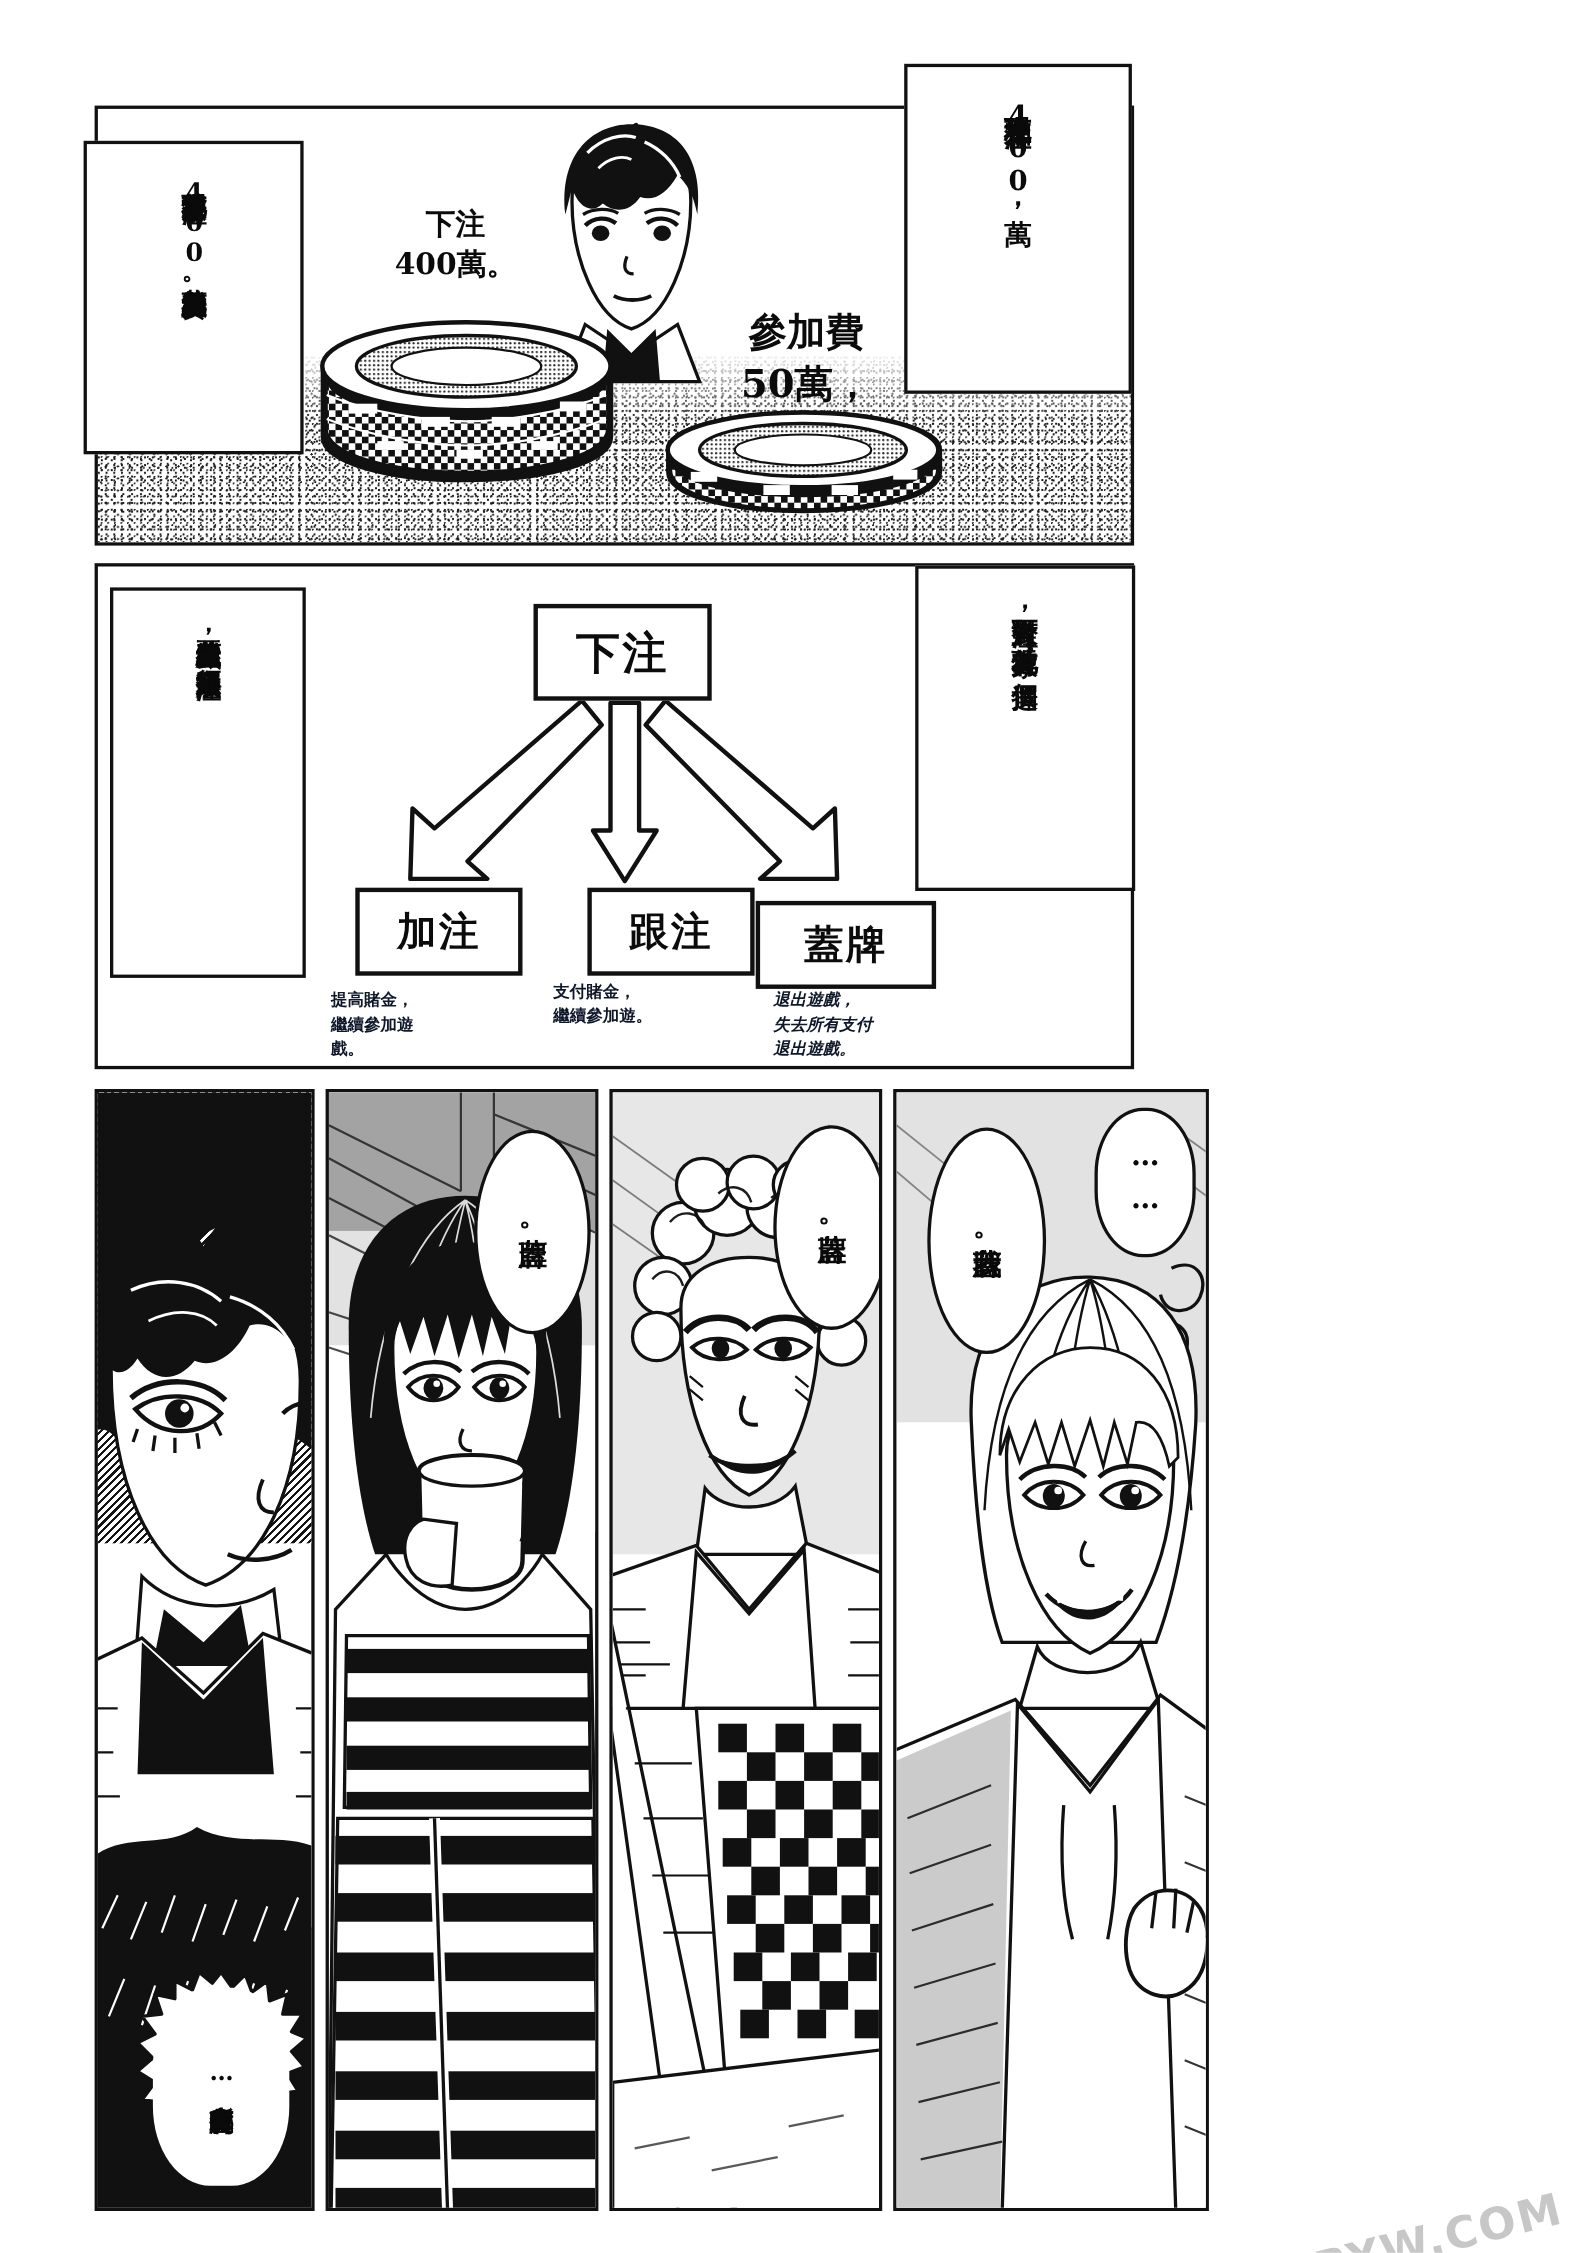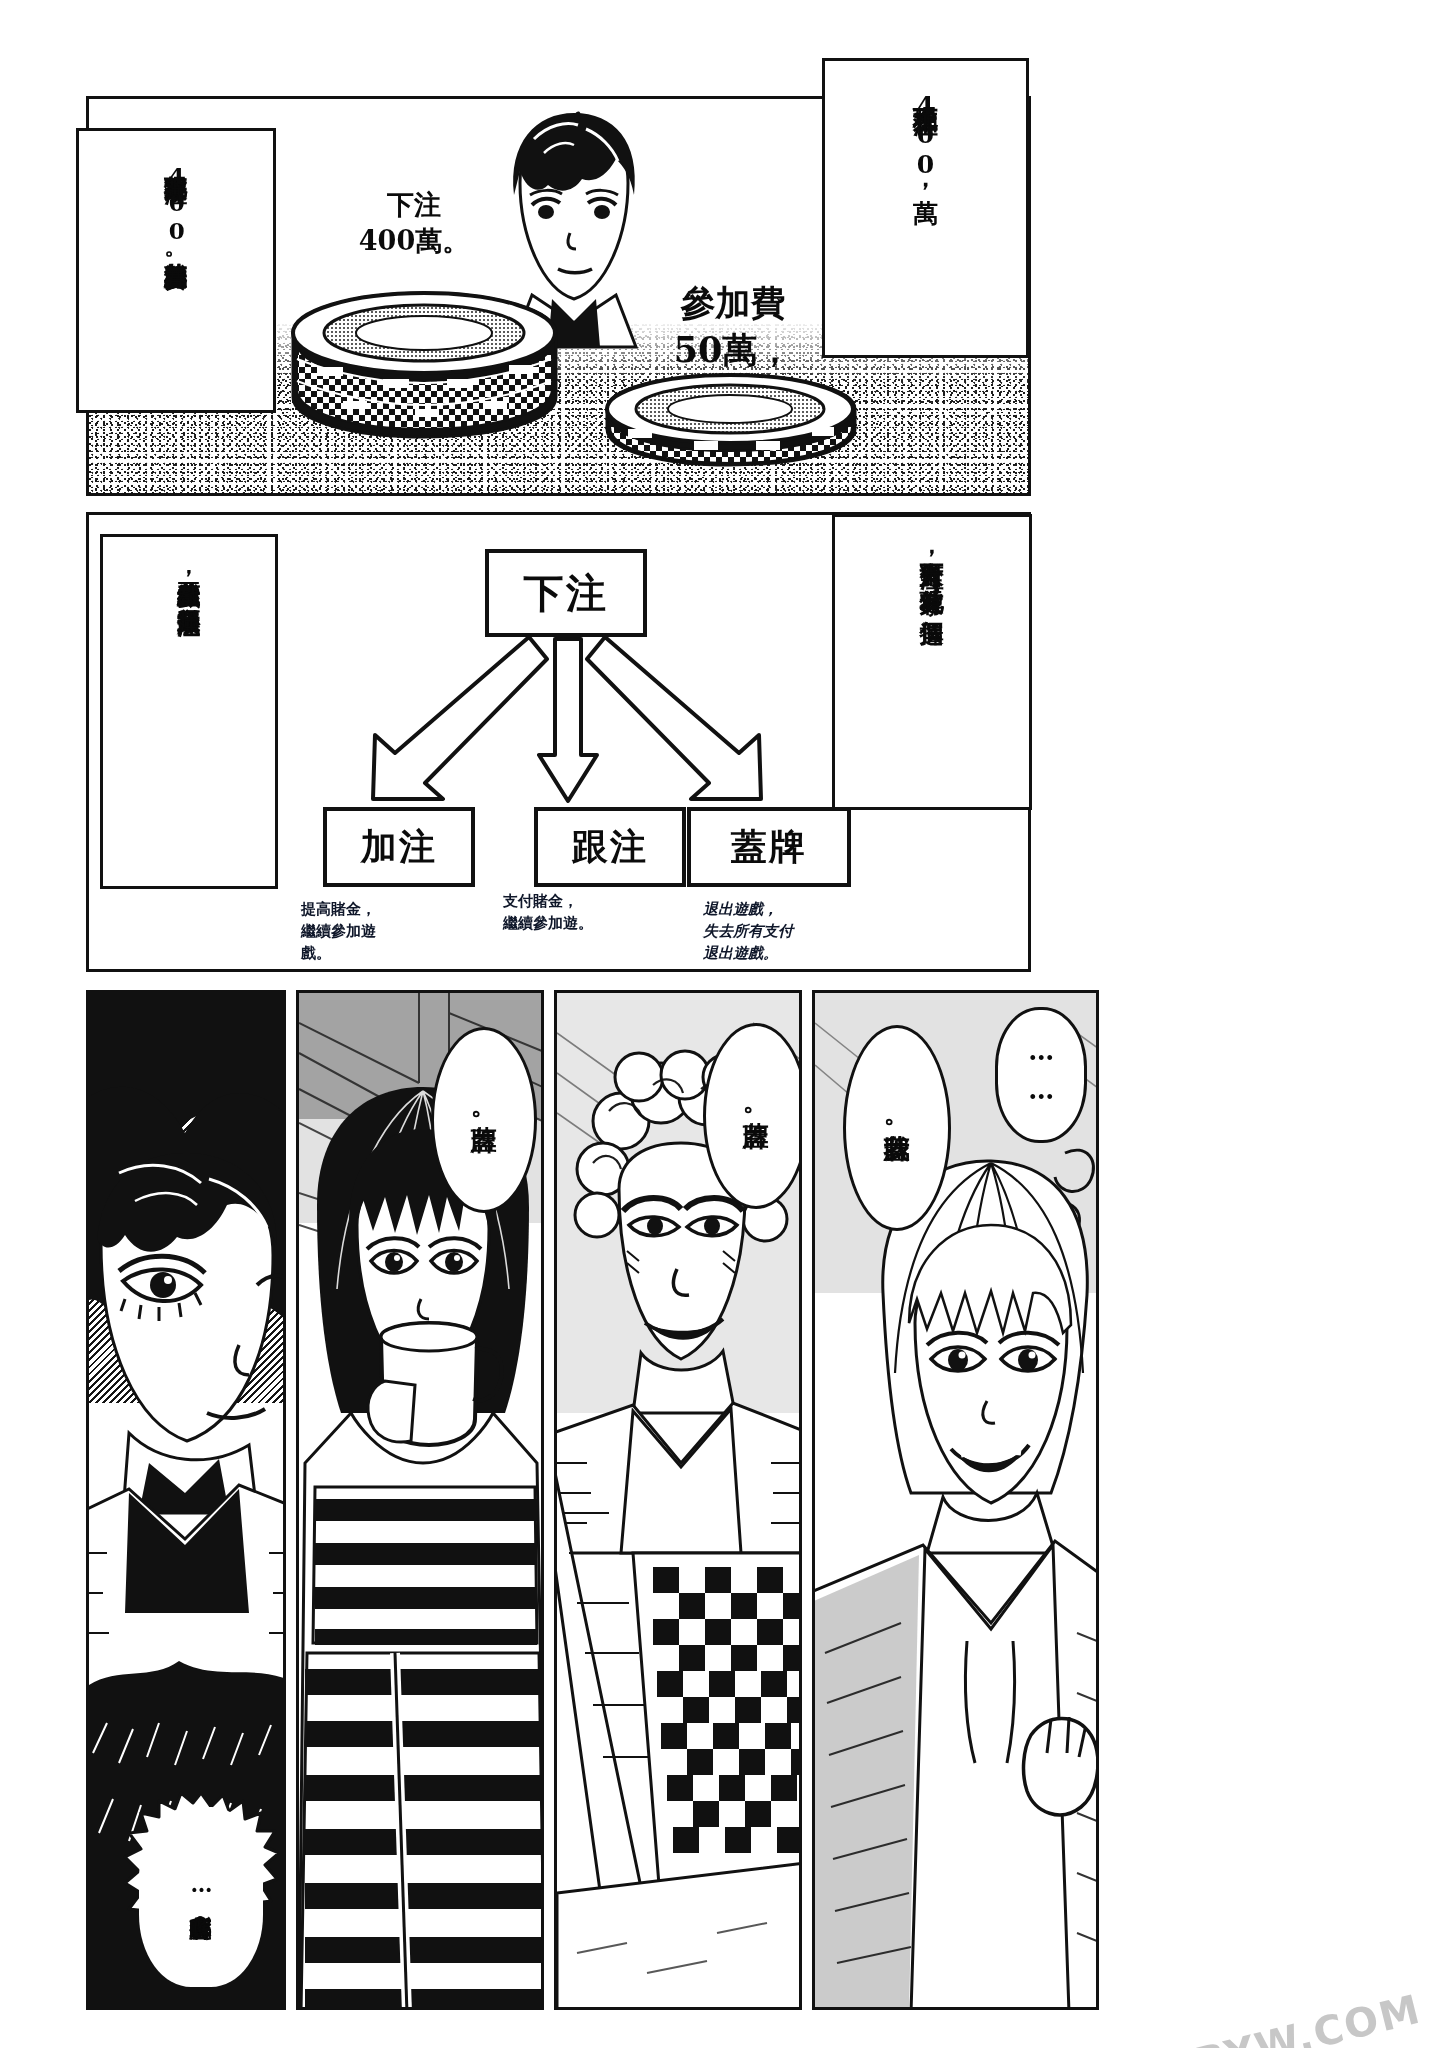--- a/index.html
+++ b/index.html
@@ -362,21 +362,21 @@
     </div>
 
     <div class="flow-box" style="left:404px; top:292px; width:152px; height:80px; font-size:36px;margin-left:41px;">
       <span>跟注</span>
     </div>
     <div class="flow-desc" style="left:414px; top:376px; width:180px;">
       <div>支付賭金，</div>
       <div>繼續參加遊。</div>
     </div>
 
-    <div class="flow-box" style="left:598px; top:292px; width:164px; height:80px; font-size:36px;">
+    <div class="flow-box" style="left:598px; top:304px; width:164px; height:80px; font-size:36px;">
       <span>蓋牌</span>
     </div>
     <div class="flow-desc" style="left:614px; top:384px; width:160px;font-style:italic;">
       <div>退出遊戲，</div>
       <div>失去所有支付</div>
       <div>退出遊戲。</div>
     </div>
   </div>
 
   <div class="caption-box" style="left:100px; top:534px; width:178px; height:355px;">

